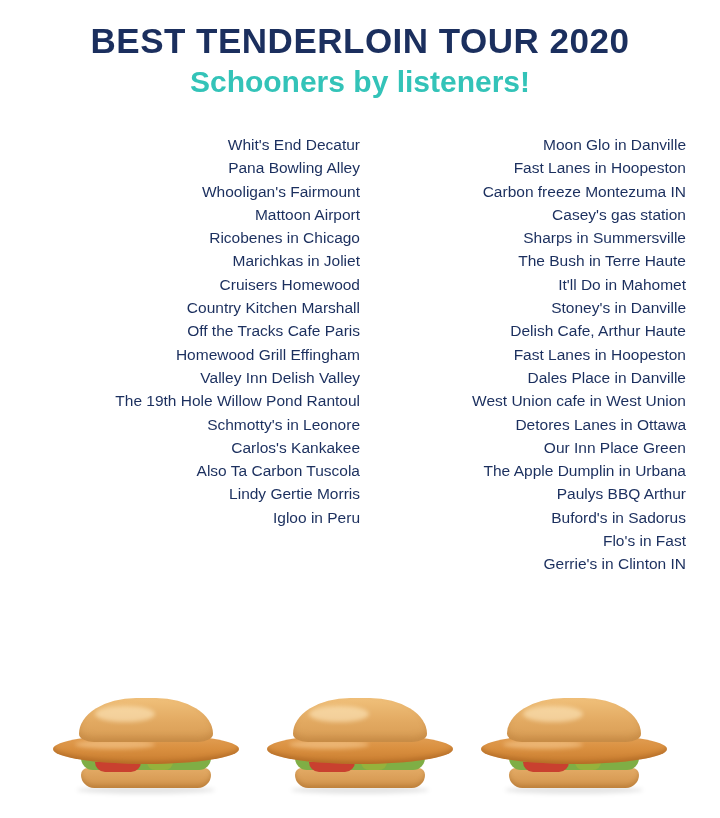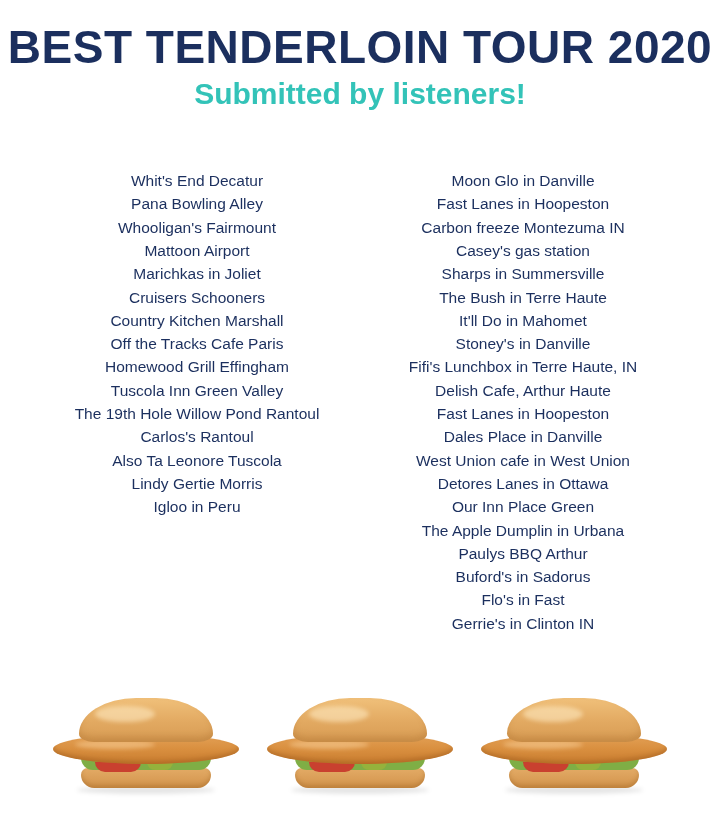--- a/index.html
+++ b/index.html
@@ -19,21 +19,21 @@
     height: 818px;
     background: #ffffff;
     box-sizing: border-box;
   }
   .title-block {
     padding-top: 22px;
     text-align: center;
   }
   .title-main {
     font-family: "Liberation Sans", sans-serif;
-    font-size: 46px;
+    font-size: 35px;
     font-weight: bold;
     letter-spacing: 0.5px;
     color: #1b2f5e;
     line-height: 1.1;
   }
   .title-sub {
     font-family: "Liberation Sans", sans-serif;
     font-size: 30px;
     font-weight: bold;
     color: #33c3b8;
@@ -43,22 +43,21 @@
   .lists {
     display: flex;
     flex-direction: row;
     justify-content: center;
     margin-top: 34px;
     padding: 0 34px;
     box-sizing: border-box;
   }
   .column {
     width: 50%;
-    text-align: center;
-    margin-top: 24px;
+    text-align: right;
   }
   .entry {
     font-family: "Liberation Sans", sans-serif;
     font-size: 15.5px;
     color: #1b2f5e;
     line-height: 23.3px;
     white-space: nowrap;
   }
   .sandwich-row {
     position: absolute;
@@ -169,51 +168,52 @@
     filter: blur(2px);
   }
 </style>
 </head>
 <body>
 
 <div class="page">
 
   <div class="title-block">
     <div class="title-main">BEST TENDERLOIN TOUR 2020</div>
-    <div class="title-sub">Submitted by listeners!</div>
+    <div class="title-sub">Schooners by listeners!</div>
   </div>
 
   <div class="lists">
     <div class="column">
       <div class="entry">Whit's End Decatur</div>
       <div class="entry">Pana Bowling Alley</div>
       <div class="entry">Whooligan's Fairmount</div>
       <div class="entry">Mattoon Airport</div>
+      <div class="entry">Ricobenes in Chicago</div>
       <div class="entry">Marichkas in Joliet</div>
-      <div class="entry">Cruisers Schooners</div>
+      <div class="entry">Cruisers Homewood</div>
       <div class="entry">Country Kitchen Marshall</div>
       <div class="entry">Off the Tracks Cafe Paris</div>
       <div class="entry">Homewood Grill Effingham</div>
-      <div class="entry">Tuscola Inn Green Valley</div>
+      <div class="entry">Valley Inn Delish Valley</div>
       <div class="entry">The 19th Hole Willow Pond Rantoul</div>
-      <div class="entry">Carlos's Rantoul</div>
-      <div class="entry">Also Ta Leonore Tuscola</div>
+      <div class="entry">Schmotty's in Leonore</div>
+      <div class="entry">Carlos's Kankakee</div>
+      <div class="entry">Also Ta Carbon Tuscola</div>
       <div class="entry">Lindy Gertie Morris</div>
       <div class="entry">Igloo in Peru</div>
     </div>
     <div class="column">
       <div class="entry">Moon Glo in Danville</div>
       <div class="entry">Fast Lanes in Hoopeston</div>
       <div class="entry">Carbon freeze Montezuma IN</div>
       <div class="entry">Casey's gas station</div>
       <div class="entry">Sharps in Summersville</div>
       <div class="entry">The Bush in Terre Haute</div>
       <div class="entry">It'll Do in Mahomet</div>
       <div class="entry">Stoney's in Danville</div>
-      <div class="entry">Fifi's Lunchbox in Terre Haute, IN</div>
       <div class="entry">Delish Cafe, Arthur Haute</div>
       <div class="entry">Fast Lanes in Hoopeston</div>
       <div class="entry">Dales Place in Danville</div>
       <div class="entry">West Union cafe in West Union</div>
       <div class="entry">Detores Lanes in Ottawa</div>
       <div class="entry">Our Inn Place Green</div>
       <div class="entry">The Apple Dumplin in Urbana</div>
       <div class="entry">Paulys BBQ Arthur</div>
       <div class="entry">Buford's in Sadorus</div>
       <div class="entry">Flo's in Fast</div>

